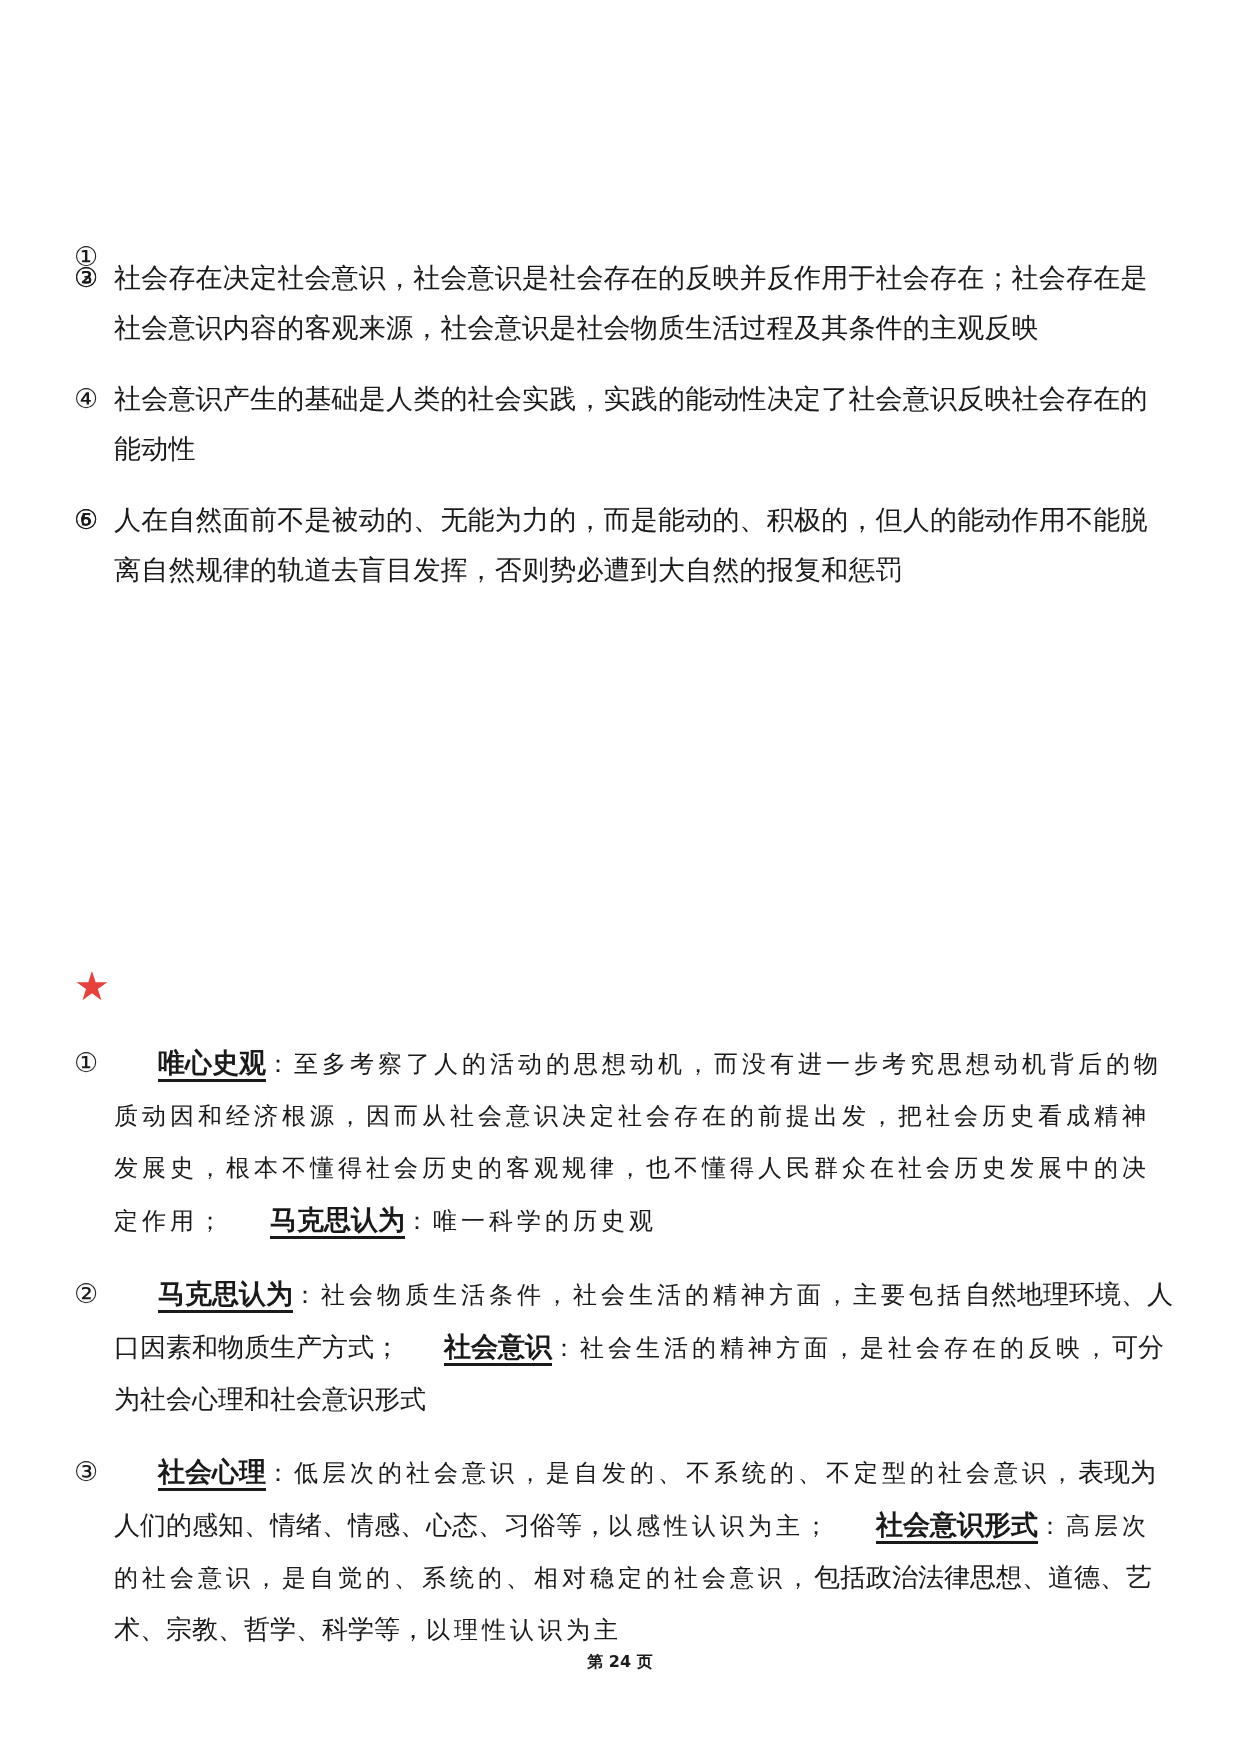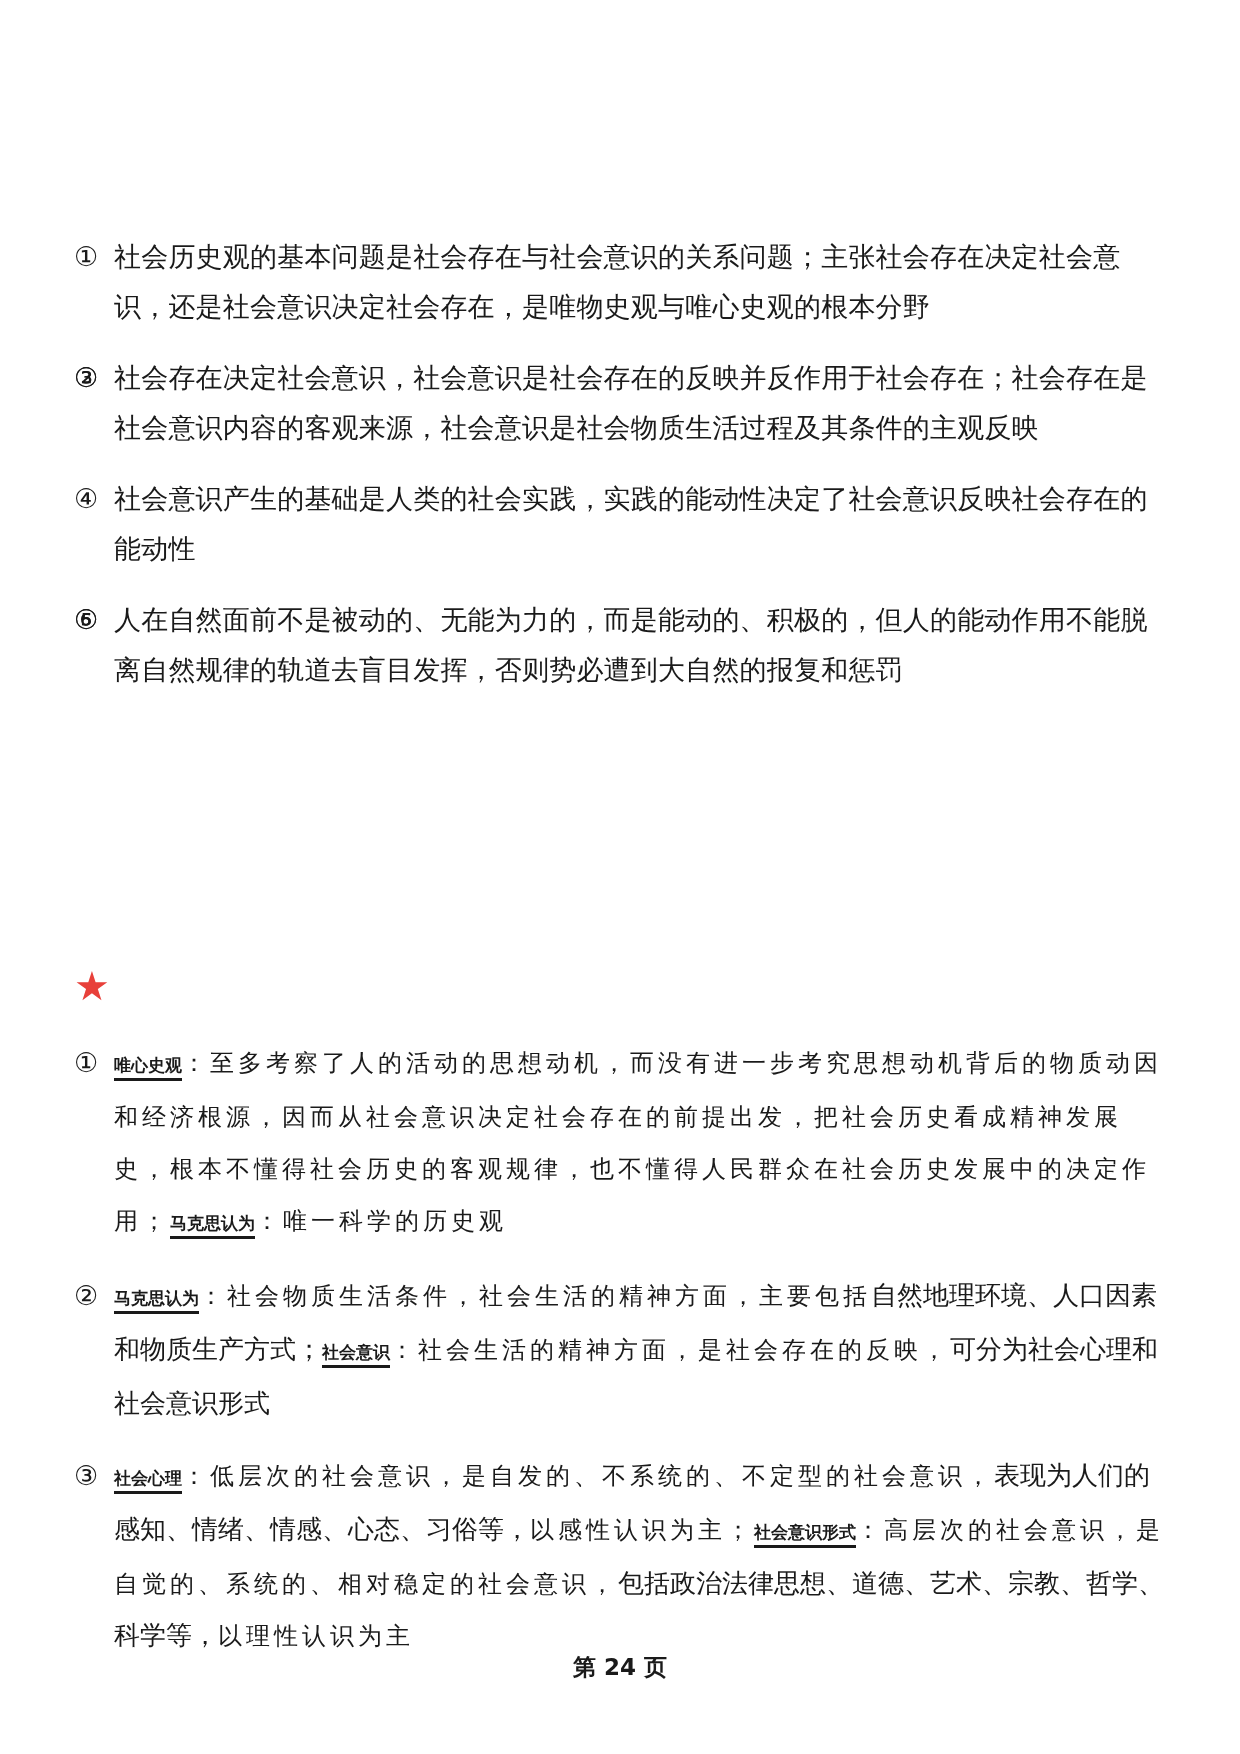--- a/index.html
+++ b/index.html
@@ -5,34 +5,33 @@
   html, body { margin: 0; padding: 0; background: #ffffff; }
   body { width: 1240px; height: 1754px; position: relative; overflow: hidden;
          font-family: "DejaVu Sans", "Liberation Sans", sans-serif; color: #1a1a1a; }
   .page { position: absolute; left: 0; top: 0; width: 1240px; height: 1754px; }
   .list1 { position: absolute; left: 74px; top: 232px; width: 1100px; }
   .item { position: relative; padding-left: 40px; font-size: 27px; line-height: 50px; margin-bottom: 21px; letter-spacing: 0.2px; }
   .num { position: absolute; left: 0; top: 0; font-size: 27px; }
   .star { position: absolute; left: 74px; top: 966px; font-size: 40px; color: #e8403a; line-height: 40px; }
   .list2 { position: absolute; left: 74px; top: 1037px; width: 1100px; }
   .item2 { position: relative; padding-left: 40px; font-size: 26px; line-height: 51px; margin-bottom: 21px; }
-  .term { font-weight: bold; font-family: "DejaVu Sans", sans-serif; text-decoration: underline; text-decoration-thickness: 3px; text-underline-offset: 7px; font-size: 17px; }
+  .term { font-weight: bold; font-family: "DejaVu Sans", sans-serif; text-decoration: underline; text-decoration-thickness: 3px; text-underline-offset: 7px; font-size: 27px; margin-left: 44px; }
   .serif { font-family: "DejaVu Serif", "Liberation Serif", serif; letter-spacing: 4px; font-size: 24px; }
   .sans { font-family: "DejaVu Sans", sans-serif; font-size: 26px; }
-  .footer { position: absolute; left: 0; width: 1240px; top: 1652px; text-align: center; font-weight: bold; font-size: 23px; }
+  .footer { position: absolute; left: 0; width: 1240px; top: 1652px; text-align: center; font-weight: bold; font-size: 16px; }
 </style>
 </head>
 <body>
 
 <div class="page">
 
   <div class="list1">
     <div class="item">
       <span class="num">①</span>
-      <span>社会历史观的基本问题是社会存在与社会意识的关系问题；主张社会存在决定社会意识，还是社会意识决定社会存在，是唯物史观与唯心史观的根本分野</span>
     </div>
     <div class="item">
       <span class="num">②</span>
     </div>
     <div class="item">
       <span class="num">③</span>
       <span>社会存在决定社会意识，社会意识是社会存在的反映并反作用于社会存在；社会存在是社会意识内容的客观来源，社会意识是社会物质生活过程及其条件的主观反映</span>
     </div>
     <div class="item">
       <span class="num">④</span>

